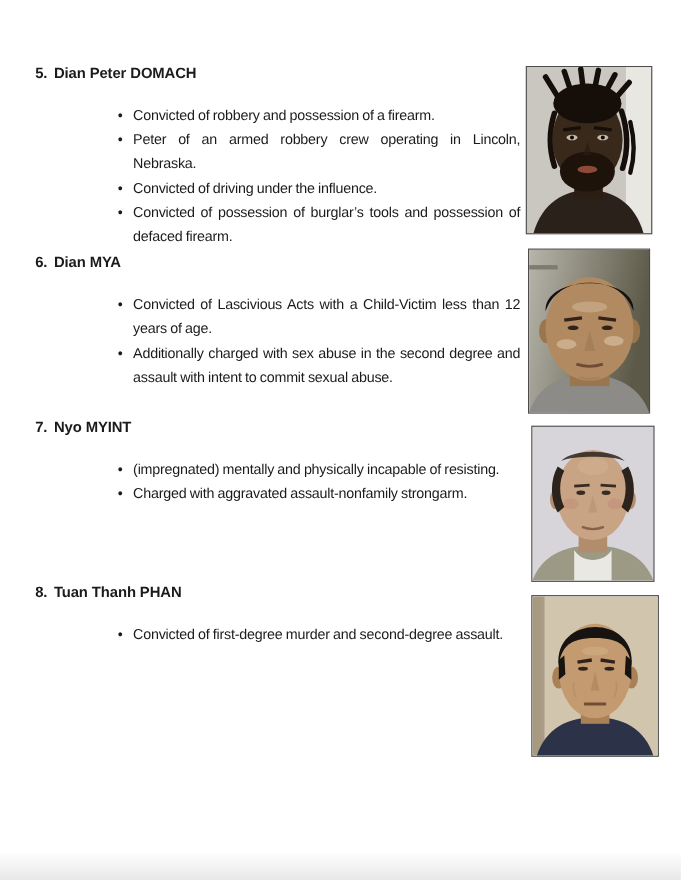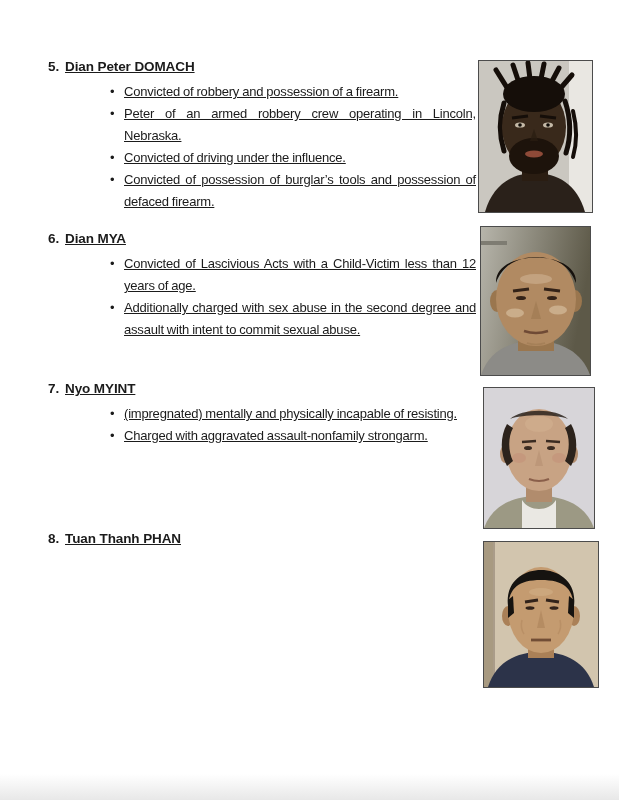--- a/index.html
+++ b/index.html
@@ -1,28 +1,28 @@
 <!DOCTYPE html>
 <html><head>
 <meta charset="utf-8">
 <style>
   html,body { margin:0; padding:0; }
   body {
     width:619px; height:800px; position:relative; overflow:hidden;
     background:#ffffff; color:#1b1b1b;
     font-family:"Liberation Sans", sans-serif;
   }
-  .section { position:absolute; left:48px;text-decoration:underline; }
+  .section { position:absolute; left:32px; }
   .s5 { top:56px; }
   .s6 { top:228px; }
   .s7 { top:378px; }
   .s8 { top:528px; }
   .head { font-size:13.5px; font-weight:700; line-height:22px; letter-spacing:-0.1px; margin-bottom:2px; }
   .num { display:inline-block; width:17px; }
-  ul.bullets { list-style:none; margin:3px; padding:0 0 0 73px; }
+  ul.bullets { list-style:none; margin:16px; padding:0 0 0 73px; }
   li.bullet { position:relative; font-size:13px; line-height:22px; }
   li.bullet::before { content:"•"; position:absolute; left:-14px; top:0; line-height:22px; font-size:13px; }
   .line { width:352px; letter-spacing:-0.2px; word-spacing:-0.4px; }
   .line.fill { text-align:justify; text-align-last:justify; }
   .photo { position:absolute; border:1px solid #4c4c4c; background:#ddd; overflow:hidden; }
   .p5 { left:478px; top:60px;  width:113px; height:151px; }
   .p6 { left:480px; top:226px; width:109px; height:148px; }
   .p7 { left:483px; top:387px; width:110px; height:140px; }
   .p8 { left:483px; top:541px; width:114px; height:145px; }
   .photo svg { display:block; width:100%; height:100%; }
@@ -84,20 +84,25 @@
     <li class="bullet">
       <div class="line">Charged with aggravated assault-nonfamily strongarm.</div>
     </li>
   </ul>
 </section>
 
 <section class="section s8">
   <div class="head">
     <span class="num">8.</span><span>Tuan Thanh PHAN</span>
   </div>
+  <ul class="bullets">
+    <li class="bullet">
+      <div class="line">Convicted of first-degree murder and second-degree assault.</div>
+    </li>
+  </ul>
 </section>
 
 <div class="photo p5" aria-label="mugshot-dian-peter-domach">
   <svg viewBox="0 0 113 151" preserveAspectRatio="none">
     <rect x="0" y="0" width="113" height="151" fill="#cac7c0"></rect>
     <rect x="90" y="0" width="23" height="151" fill="#e9e7e2"></rect>
     <g stroke-width="5" stroke-linecap="round" fill="none" stroke="#150e09">
       <path d="M30,30 L17,9"></path>
       <path d="M40,22 L34,4"></path>
       <path d="M51,18 L49,2"></path>

